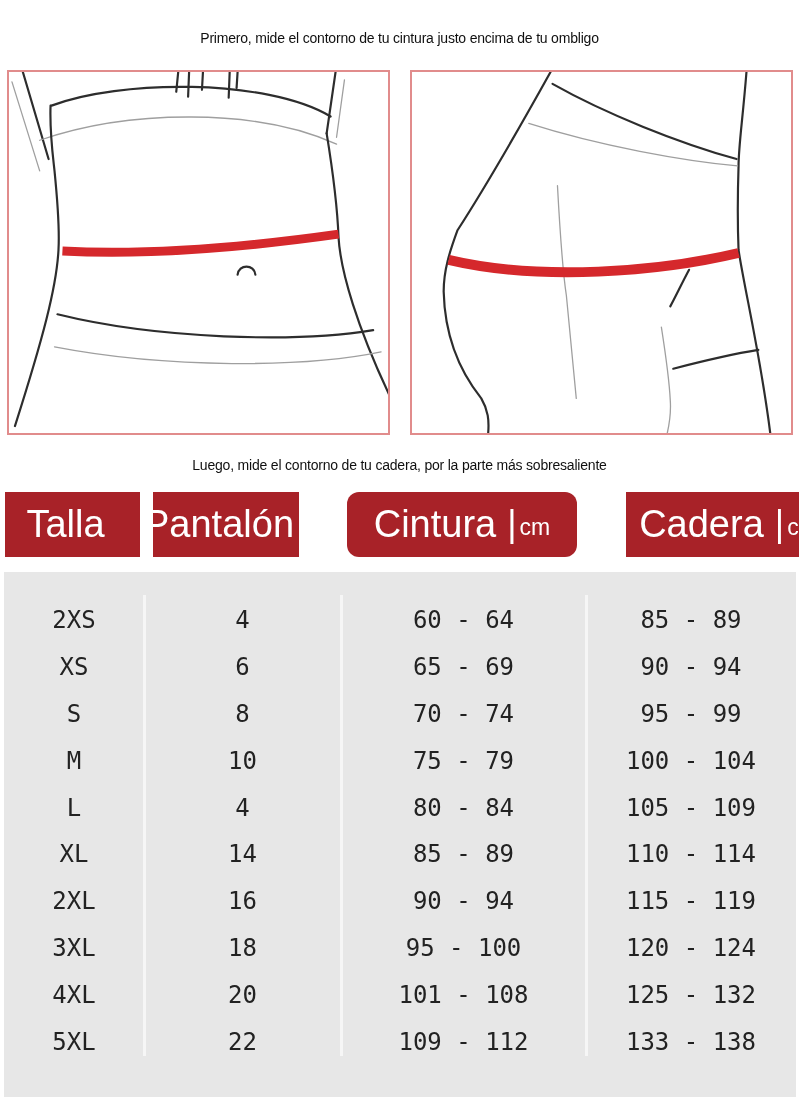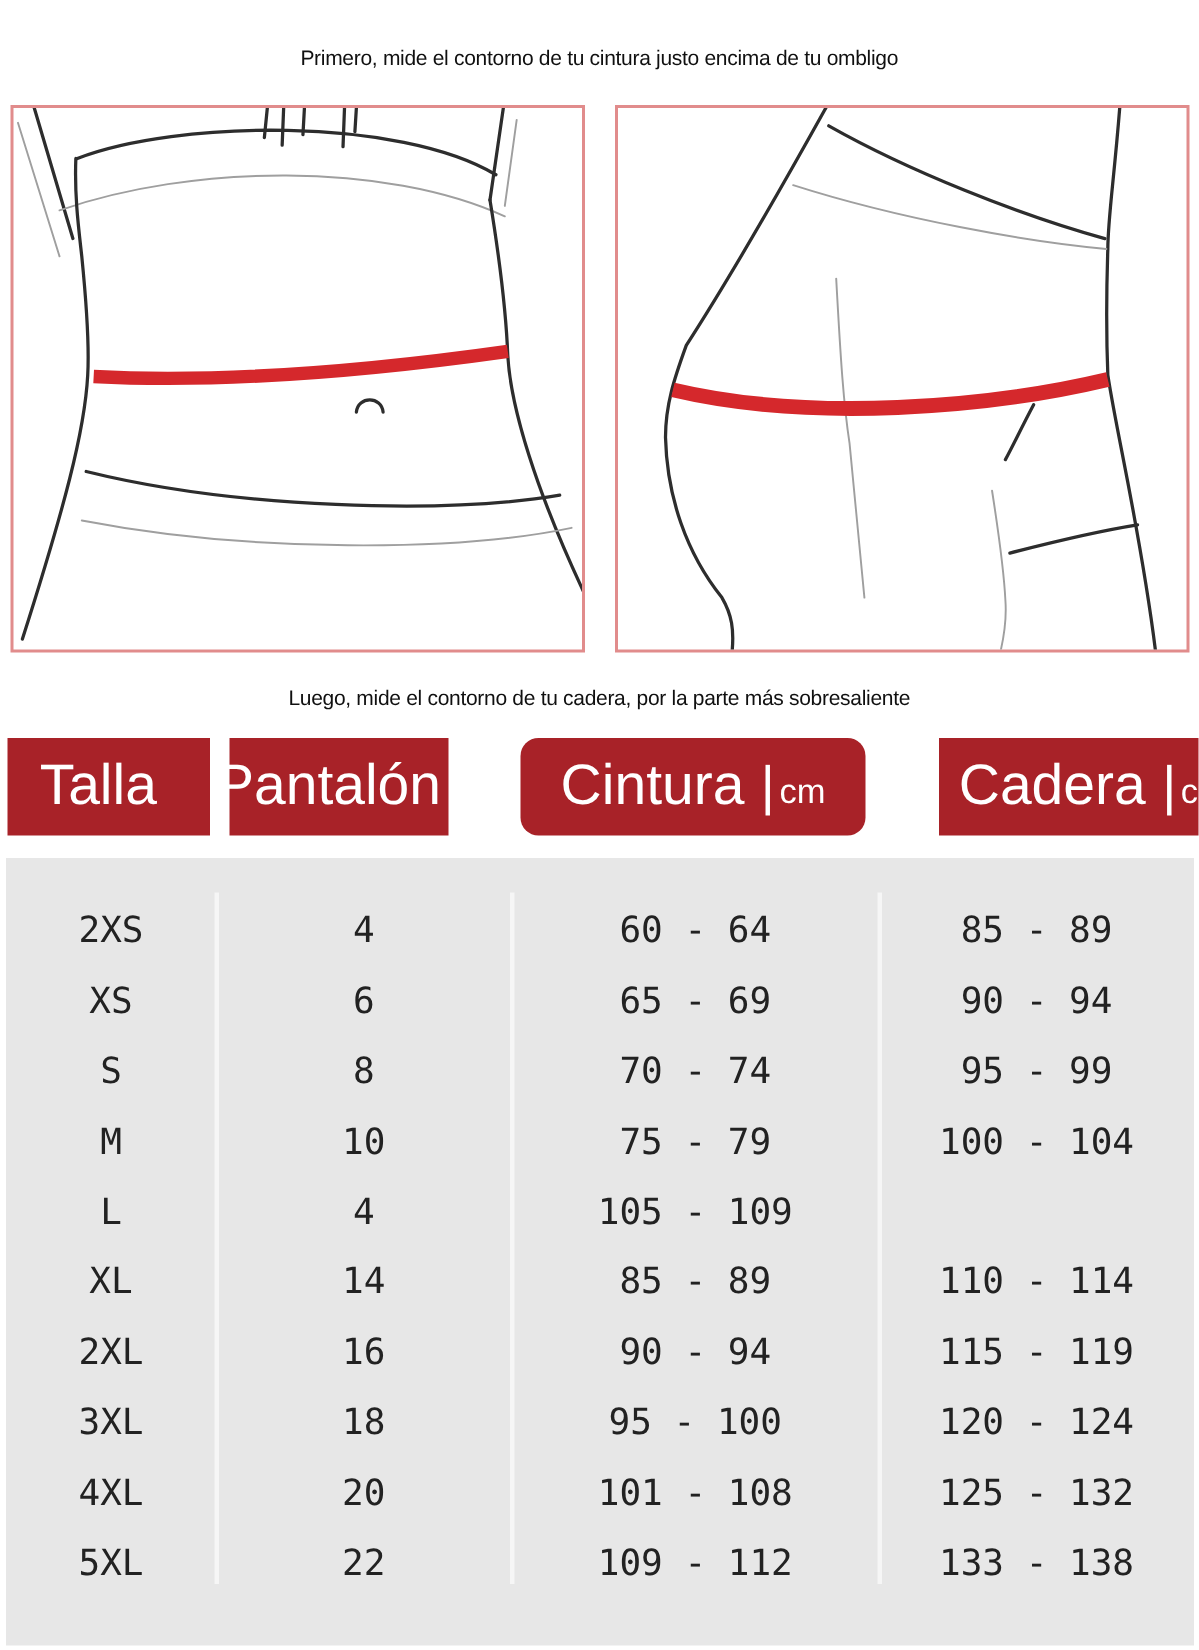--- a/index.html
+++ b/index.html
@@ -137,20 +137,21 @@
     </div>
     <div class="trow">
       <div class="cell">M</div>
       <div class="cell">10</div>
       <div class="cell">75 - 79</div>
       <div class="cell">100 - 104</div>
     </div>
     <div class="trow">
       <div class="cell">L</div>
       <div class="cell">4</div>
+      <div class="cell">80 - 84</div>
       <div class="cell">105 - 109</div>
     </div>
     <div class="trow">
       <div class="cell">XL</div>
       <div class="cell">14</div>
       <div class="cell">85 - 89</div>
       <div class="cell">110 - 114</div>
     </div>
     <div class="trow">
       <div class="cell">2XL</div>

